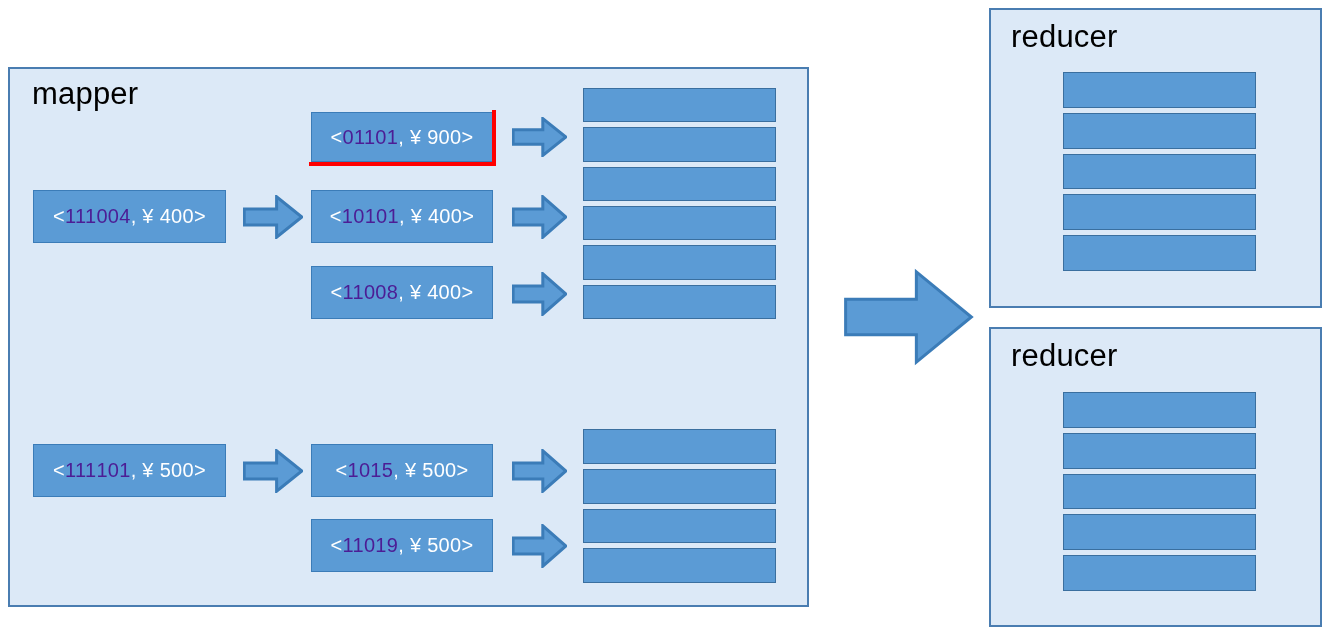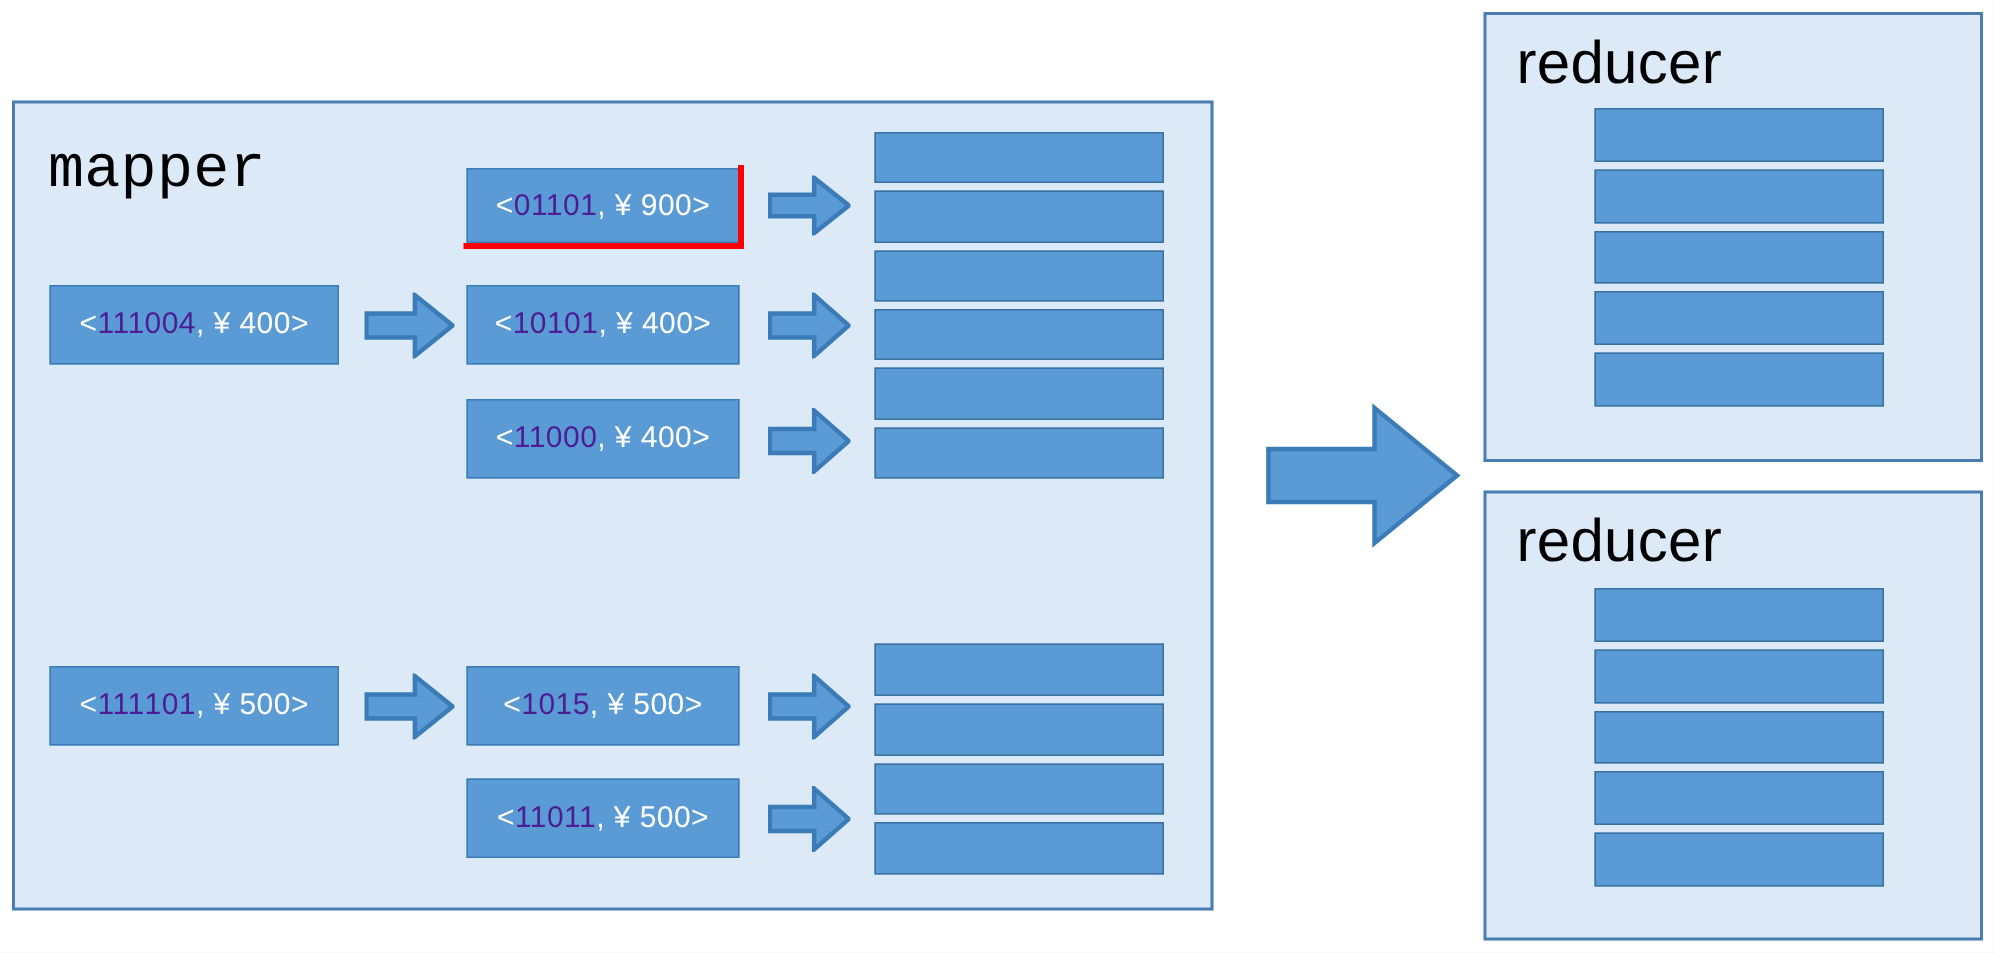--- a/index.html
+++ b/index.html
@@ -43,27 +43,27 @@
     left: 989px;
     top: 327px;
     width: 333px;
     height: 300px;
   }
 
   .panel-title {
     position: absolute;
     left: 20px;
     top: 10px;
-    font-size: 40px;
+    font-size: 31px;
     line-height: 1.1;
     color: #000000;
     letter-spacing: 0.2px;
     white-space: nowrap;
   }
-  #mapper-panel .panel-title { left: 22px; top: 24px; font-family: Liberation Mono, monospace; }
+  #mapper-panel .panel-title { left: 22px; top: 8px; }
 
   
   .kv-box {
     position: absolute;
     background: #5b9bd5;
     border: 1px solid #3b7cb8;
     box-sizing: border-box;
     display: flex;
     align-items: center;
     justify-content: center;
@@ -157,33 +157,33 @@
     </div>
   <div class="kv-box" id="kv-mid-2">
       <span class="tok-white">&lt;</span>
       <span class="tok-orange">101</span>
       <span class="tok-red">01</span>
       <span class="tok-white">, ¥ 400&gt;</span>
     </div>
   <div class="kv-box" id="kv-mid-3">
       <span class="tok-white">&lt;</span>
       <span class="tok-orange">110</span>
-      <span class="tok-red">00</span>
+      <span class="tok-red">08</span>
       <span class="tok-white">, ¥ 400&gt;</span>
     </div>
   <div class="kv-box" id="kv-mid-4">
       <span class="tok-white">&lt;</span>
       <span class="tok-orange">101</span>
       <span class="tok-red">5</span>
       <span class="tok-white">, ¥ 500&gt;</span>
     </div>
   <div class="kv-box" id="kv-mid-5">
       <span class="tok-white">&lt;</span>
       <span class="tok-orange">110</span>
-      <span class="tok-red">11</span>
+      <span class="tok-red">19</span>
       <span class="tok-white">, ¥ 500&gt;</span>
     </div>
 
   <div class="arrow-wrap" id="arrow-small-1">
       <svg width="60" height="44" viewBox="0 0 100 100" preserveAspectRatio="none" class="arrow-svg">
         <polygon points="2,32 56,32 56,4 98,50 56,96 56,68 2,68" fill="#5B9BD5" stroke="#3B7CB8" stroke-width="3" vector-effect="non-scaling-stroke" stroke-linejoin="miter"></polygon>
       </svg>
     </div>
   <div class="arrow-wrap" id="arrow-small-2">
       <svg width="60" height="44" viewBox="0 0 100 100" preserveAspectRatio="none" class="arrow-svg">

